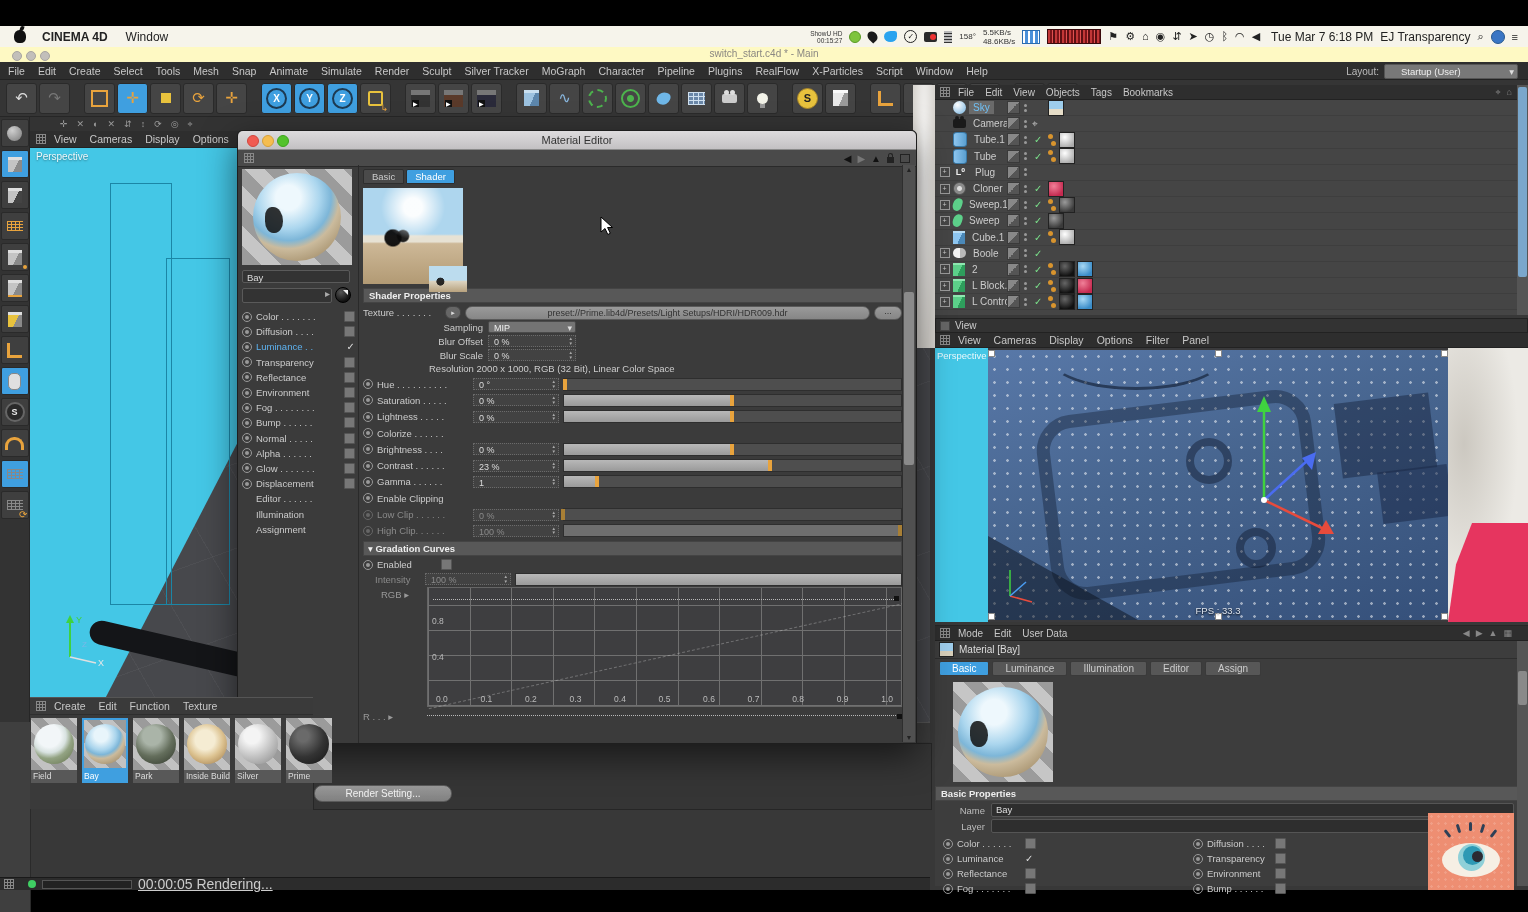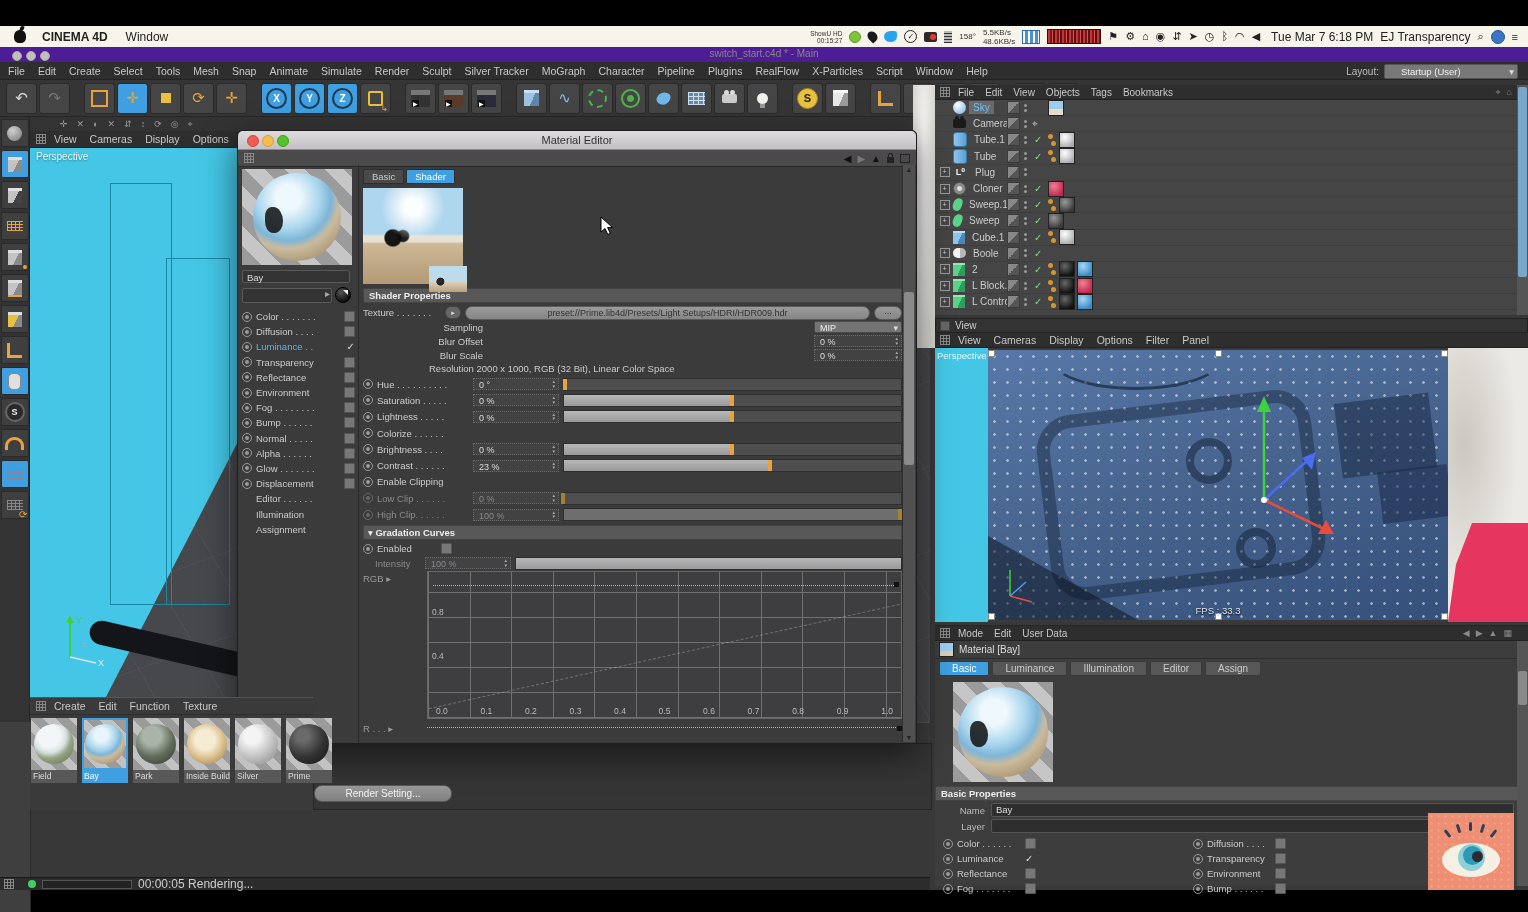--- a/index.html
+++ b/index.html
@@ -24,21 +24,21 @@
   .statxt{font-size:8px;line-height:9px;color:#333;}
   .wave{width:52px;height:13px;background:#5a0f12;border:1px solid #3a090b;background-image:repeating-linear-gradient(90deg,#c23737 0 2px,#7a1418 2px 4px,#e05050 4px 5px,#5a0f12 5px 7px);}
   .meter{width:8px;height:12px;background:repeating-linear-gradient(0deg,#333 0 1px,#bbb 1px 3px);}
   .meterb{width:16px;height:12px;background:#4a90d9;border:1px solid #2a6cb0;background-image:repeating-linear-gradient(90deg,#fff 0 2px,transparent 2px 5px);}
   .tico{font-size:11px;color:#222;}
   .mactime{font-size:12px;color:#222;margin-left:4px;}
   .macuser{font-size:12px;color:#222;}
   .globe{width:12px;height:12px;border-radius:50%;background:#3a76c4;border:1px solid #28598f;}
 
   
-  .wtitle{position:absolute;left:0;top:47px;width:1528px;height:15px;background:#4c1d95;border-bottom:1px solid #9a9792;}
+  .wtitle{position:absolute;left:0;top:47px;width:1528px;height:15px;background:#fef9c3;border-bottom:1px solid #9a9792;}
   .tdot{position:absolute;top:4px;width:8px;height:8px;border-radius:50%;background:#c2bfba;border:1px solid #a8a5a0;}
   .wtitle-text{position:absolute;left:0;right:0;top:1px;text-align:center;color:#8a8782;font-size:10px;}
 
   
   .app{position:absolute;left:0;top:62px;width:1528px;height:828px;background:#383838;}
   .c4dmenu{position:absolute;left:0;top:0;width:1528px;height:18px;background:#2e2e2e;border-bottom:1px solid #222;display:flex;align-items:center;padding-left:8px;box-sizing:border-box;}
   .c4dmenu nav{display:flex;}
   .m-item{color:#c8c8c8;font-size:10.5px;margin-right:13px;white-space:nowrap;}
   .layoutwrap{position:absolute;right:10px;top:2px;display:flex;align-items:center;gap:5px;}
   .layoutsel{width:100px;height:13px;background:#787878;border:1px solid #555;border-radius:2px;color:#eee;font-size:9.5px;padding:0 16px;line-height:13px;position:relative;}
@@ -138,21 +138,21 @@
 
   .renderpop{position:absolute;left:313px;top:743px;width:617px;height:65px;background:#353535;border:1px solid #262626;z-index:20;}
   .rsbtn{position:absolute;left:0px;top:41px;width:136px;height:15px;background:linear-gradient(#9a9a9a,#808080);border:1px solid #5a5a5a;border-radius:8px;color:#f2f2f2;font-size:10px;text-align:center;line-height:15px;}
 
   
   .brand{position:absolute;left:0;top:660px;width:30px;height:217px;background:#3f3f3f;border-right:1px solid #2a2a2a;}
   .brand .b2{position:absolute;left:12px;bottom:5px;transform:rotate(-90deg);transform-origin:left bottom;color:#a0a0a0;font-size:9px;letter-spacing:.5px;}
   .statusbar{position:absolute;left:0;top:815px;width:930px;height:13px;background:#2c2c2c;border-top:1px solid #1a1a1a;display:flex;align-items:center;gap:6px;padding-left:4px;box-sizing:border-box;z-index:41;}
   .sdot{width:8px;height:8px;border-radius:50%;background:#3fcf63;}
   .progress{width:88px;height:7px;background:#222;border:1px solid #555;}
-  .stext{color:#ccc;font-size:12px;}
+  .stext{color:#ccc;font-size:14px;text-decoration:underline;}
 
   
   .mewin{position:absolute;left:237px;top:130px;width:678px;height:612px;background:#3b3b3b;border:1px solid #1e1e1e;border-radius:5px 5px 0 0;box-shadow:0 12px 34px rgba(0,0,0,.55);z-index:30;}
   .metitle{height:18px;background:linear-gradient(#dddbdd,#c3c1c3);border-radius:5px 5px 0 0;border-bottom:1px solid #8a8a8a;position:relative;}
   .metitle .t{text-align:center;color:#333;font-size:11px;line-height:18px;}
   .tl{position:absolute;top:4px;width:10px;height:10px;border-radius:50%;}
   .metools{height:16px;background:#4a4a4a;border-bottom:1px solid #2a2a2a;display:flex;align-items:center;padding:0 6px;gap:6px;}
   .metools .spacer{flex:1;}
   .navgl{font-size:10px;color:#111;}
   .navgl.dim{color:#777;}
@@ -190,21 +190,21 @@
     radial-gradient(circle at 50% 20%,rgba(255,255,255,.95) 0 10%,rgba(255,255,255,0) 35%),
     radial-gradient(circle at 30% 52%,rgba(10,10,10,.95) 0 9%,rgba(10,10,10,0) 11%),
     radial-gradient(circle at 40% 50%,rgba(10,10,10,.9) 0 7%,rgba(10,10,10,0) 9%),
     linear-gradient(#aed6ee 0 48%,#e7e2d4 50% 56%,#cdb897 58%,#b29a74 100%);margin-bottom:4px;}
   .sechdr{height:13px;background:#585858;border:1px solid #444;color:#eee;font-size:9.5px;font-weight:bold;line-height:13px;padding-left:5px;margin:2px 0;}
   .texrow{display:flex;align-items:center;gap:4px;height:15px;}
   .texlbl{width:78px;font-size:9.5px;color:#ccc;white-space:nowrap;}
   .texbtn{width:14px;height:11px;background:#666;border:1px solid #444;border-radius:6px;color:#ddd;font-size:7px;text-align:center;line-height:11px;}
   .texval{flex:1;height:12px;background:linear-gradient(#9a9a9a,#868686);border:1px solid #5a5a5a;border-radius:7px;color:#333;font-size:9px;text-align:center;line-height:12px;overflow:hidden;white-space:nowrap;}
   .morebtn{width:26px;height:12px;background:linear-gradient(#9a9a9a,#868686);border:1px solid #5a5a5a;border-radius:7px;color:#333;font-size:9px;text-align:center;line-height:9px;}
-  .samprow{display:flex;align-items:center;gap:5px;height:14px;padding-left:66px;justify-content:space-between;}
+  .samprow{display:flex;align-items:center;gap:5px;height:14px;padding-left:66px;}
   .samprow .sl{width:54px;text-align:right;font-size:9.5px;color:#ccc;}
   .dropdown{width:88px;height:12px;background:#747474;border:1px solid #4a4a4a;border-radius:2px;color:#eee;font-size:9px;line-height:12px;padding-left:5px;position:relative;box-sizing:border-box;}
   .dropdown::after{content:'▾';position:absolute;right:3px;top:0;color:#ddd;}
   .numfield{width:88px;height:12px;background:#424242;border:1px dotted #6a6a6a;color:#ddd;font-size:9px;line-height:12px;padding-left:5px;position:relative;box-sizing:border-box;}
   .numfield .stp{position:absolute;right:2px;top:1px;}
   .stp{display:inline-flex;flex-direction:column;font-size:4.5px;line-height:4.5px;color:#aaa;}
   .stp::before{content:'▲';}
   .stp::after{content:'▼';}
   .minihdri{position:absolute;left:70px;top:101px;width:38px;height:26px;background:
     radial-gradient(circle at 30% 60%,rgba(20,20,20,.9) 0 12%,transparent 14%),
@@ -216,21 +216,21 @@
   .pfill{position:absolute;left:0;top:0;height:100%;background:linear-gradient(#b8b8b8,#9a9a9a);}
   .pcaret{position:absolute;top:0;width:4px;height:100%;background:#e8a33d;}
   .prow.dim .plbl{color:#8a8a8a;}
   .prow.dim .pnum{color:#8a8a8a;}
   .prow.dim .pfill{background:#6e6e6e;}
   .prow.dim .pcaret{background:#a87f35;}
   .prow.dim .radio{border-color:#666;}
   .prow.dim .radio::after{background:#666;}
   .gradhdr{height:13px;background:#585858;border:1px solid #444;color:#eee;font-size:9.5px;font-weight:bold;line-height:13px;padding-left:4px;margin:2px 0;}
   .gradhdr::before{content:'▾ ';font-weight:normal;}
-  .curvewrap{display:flex;height:148px;}
+  .curvewrap{display:flex;height:120px;text-align:center;}
   .curveside{width:64px;font-size:9.5px;color:#999;padding-top:2px;}
   .curve{flex:1;position:relative;background:#3e3e40;border:1px solid #666;
     background-image:repeating-linear-gradient(90deg,#707070 0 1px,transparent 1px 41.6px),repeating-linear-gradient(0deg,#707070 0 1px,transparent 1px 25px);}
   .cv-diag{position:absolute;left:-1%;top:57%;width:104%;border-top:1px dashed rgba(210,210,210,.35);transform:rotate(-12.5deg);}
   .cv-dots{position:absolute;left:1%;top:9%;width:98%;border-top:1px dotted #b8b8b8;}
   .cv-end{position:absolute;right:2px;top:7%;width:5px;height:5px;background:#111;}
   .cv-xticks{position:absolute;left:0;bottom:2px;width:100%;display:flex;justify-content:space-between;padding:0 8px;box-sizing:border-box;}
   .cv-xticks span{font-size:8.5px;color:#bbb;}
   .cv-y{position:absolute;font-size:8.5px;color:#bbb;left:4px;}
   .rrow{display:flex;align-items:center;height:15px;margin-top:2px;}
@@ -911,20 +911,30 @@
             <div class="prow">
             <span class="radio"></span>
             <span class="plbl">Contrast . . . . . .</span>
             <span class="numfield pnum" style="width:86px;flex:0 0 auto;"><span>23 %</span><span class="stp"></span></span>
             <span class="ptrack">
               <span class="pfill" style="width: 61.5%;"></span>
               <span class="pcaret" style="left: calc(61.5% - 3px);"></span>
             </span>
 
           </div>
+            <div class="prow">
+            <span class="radio"></span>
+            <span class="plbl">Gamma . . . . . .</span>
+            <span class="numfield pnum" style="width:86px;flex:0 0 auto;"><span>1</span><span class="stp"></span></span>
+            <span class="ptrack">
+              <span class="pfill" style="width: 10%;"></span>
+              <span class="pcaret" style="left: calc(10% - 3px);"></span>
+            </span>
+
+          </div>
             <div class="prow is-check">
             <span class="radio"></span>
             <span class="plbl">Enable Clipping</span>
 
           </div>
             <div class="prow dim">
             <span class="radio"></span>
             <span class="plbl">Low Clip . . . . . .</span>
             <span class="numfield pnum" style="width:86px;flex:0 0 auto;"><span>0 %</span><span class="stp"></span></span>
             <span class="ptrack">

